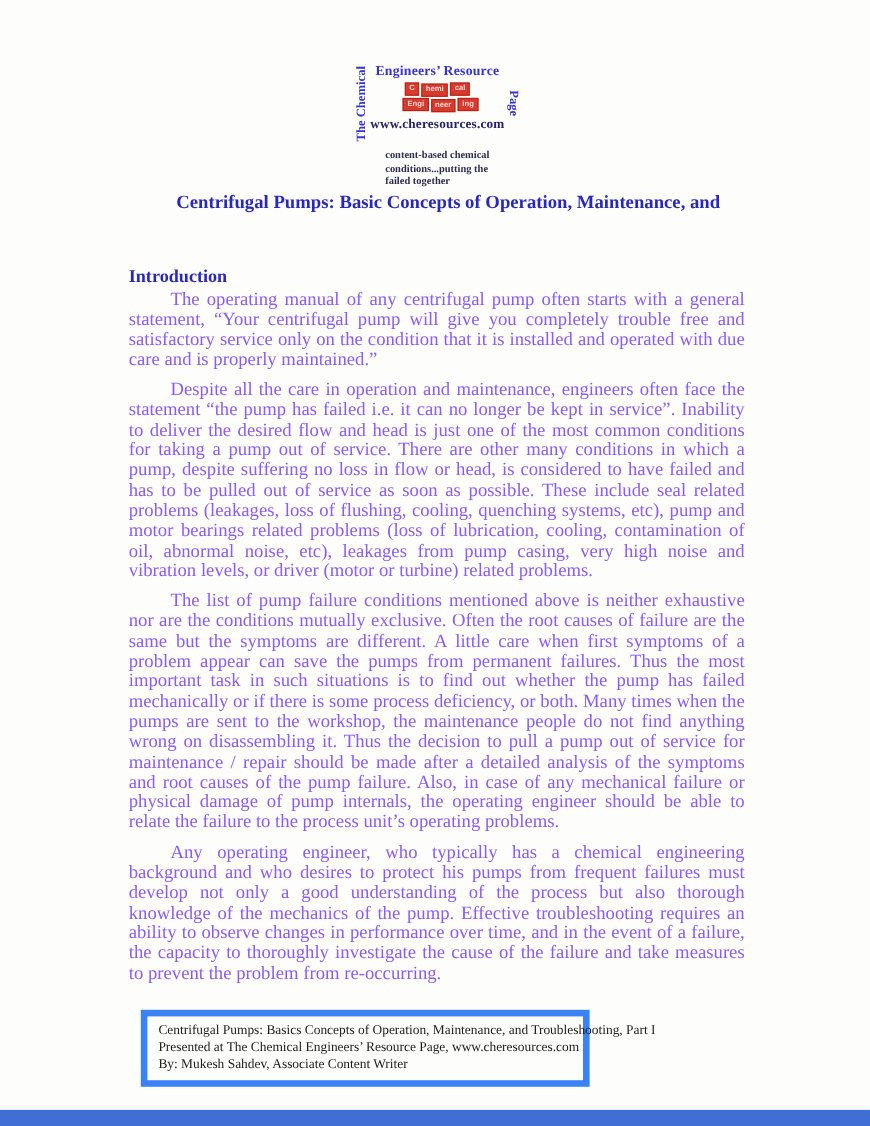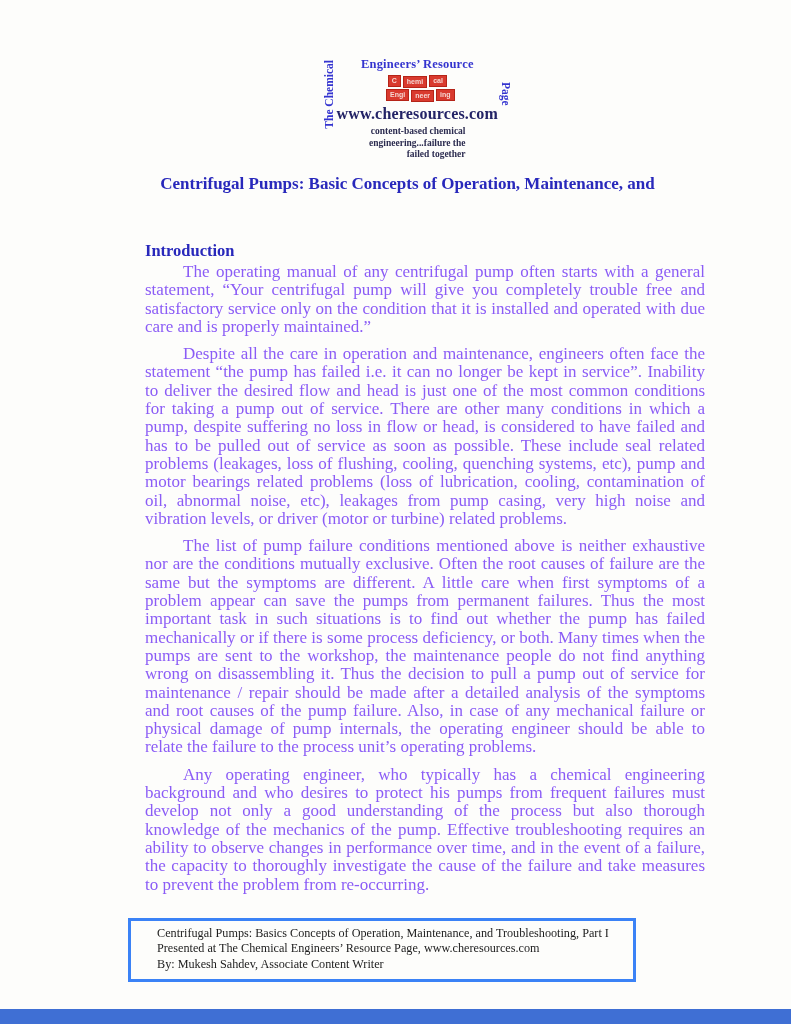--- a/index.html
+++ b/index.html
@@ -34,52 +34,52 @@
   .tiles { margin-top:3px; display:flex; flex-direction:column; gap:2px; align-items:center; }
   .tile-row { display:flex; gap:2px; }
   .tile-row.row2 { margin-left:6px; }
   .tile {
     background:#d93a2e; color:#f6d7d2; font-weight:bold; font-size:7px;
     font-family:"Liberation Sans", sans-serif;
     padding:1px 3px; border:1px solid #b52418; line-height:8px;
   }
   .tile:nth-child(2) { transform:translateY(1px); }
   .logo-url {
-    margin-top:4px; color:#232366; font-weight:bold; font-size:16px;
+    margin-top:4px; color:#232366; font-weight:bold; font-size:12px;
     white-space:nowrap; letter-spacing:0.2px;
   }
   .logo-rule { width:108px; height:2px; background:#3434cf; margin-top:2px; }
   .logo-tagline {
-    margin-top:1px; text-align:right; color:#2c2c50; font-weight:bold;
+    margin-top:15px; text-align:left; color:#2c2c50; font-weight:bold;
     font-size:9.5px; line-height:11.5px; white-space:nowrap;
   }
 
   
   .doc-title {
     position:absolute; top:171px; left:0; width:100%;
     text-align:center; color:#2828bb; font-weight:bold;
     font-size:17px; line-height:25px;padding-left:24px;
   }
 
   
-  .content { position:absolute; left:117px; top:241px; width:560px;margin-left:28px; }
+  .content { position:absolute; left:117px; top:241px; width:560px; }
   .intro-heading {
     color:#2828bb; font-weight:bold; font-size:16.5px; line-height:20px;
     margin-bottom:2px;
   }
   .content p {
     color:#8b5cf6; font-size:17px; line-height:18.3px;
     text-align:justify; text-indent:38px; margin:0 0 9px 0;
   }
 
   
   .cite-box {
-    position:absolute; left:128px; top:918px; width:508px;
-    border:3px solid #3b82f6; background:#fdfdfb;
-    padding:5px 10px 7px 26px;
+    position:absolute; left:128px; top:918px; width:408px;
+    border:6px solid #3b82f6; background:#fdfdfb;
+    padding:5px 10px 7px 10px;
     color:#1c1c1c; font-size:12.2px; line-height:15.3px;
   }
   .cite-box div { white-space:nowrap; }
 
   
   .bottom-bar {
     position:absolute; left:0; right:0; bottom:0; height:15px;
     background:#3f6fd4;
   }
 </style>
@@ -103,21 +103,21 @@
         <div class="tile-row row2">
           <span class="tile">Engi</span>
           <span class="tile">neer</span>
           <span class="tile">ing</span>
         </div>
       </div>
       <div class="logo-url">www.cheresources.com</div>
       <div class="logo-rule"></div>
       <div class="logo-tagline">
         <div>content-based chemical</div>
-        <div>engineering...failure the</div>
+        <div>conditions...putting the</div>
         <div>failed together</div>
       </div>
     </div>
     <div class="logo-side right">
       <span>Page</span>
     </div>
   </div>
 
   <div class="doc-title">
     <div>Centrifugal Pumps: Basic Concepts of Operation, Maintenance, and</div>

